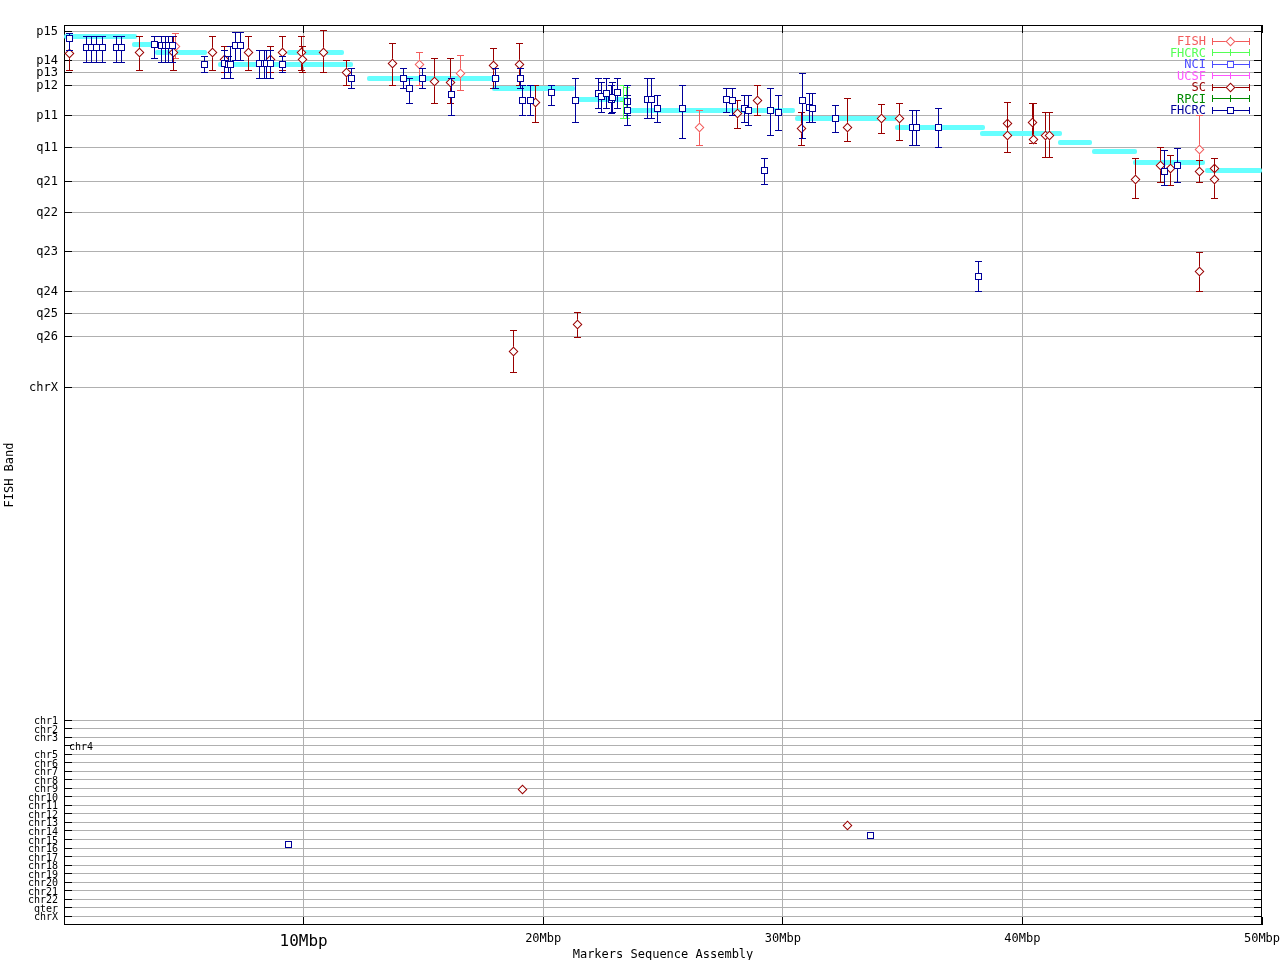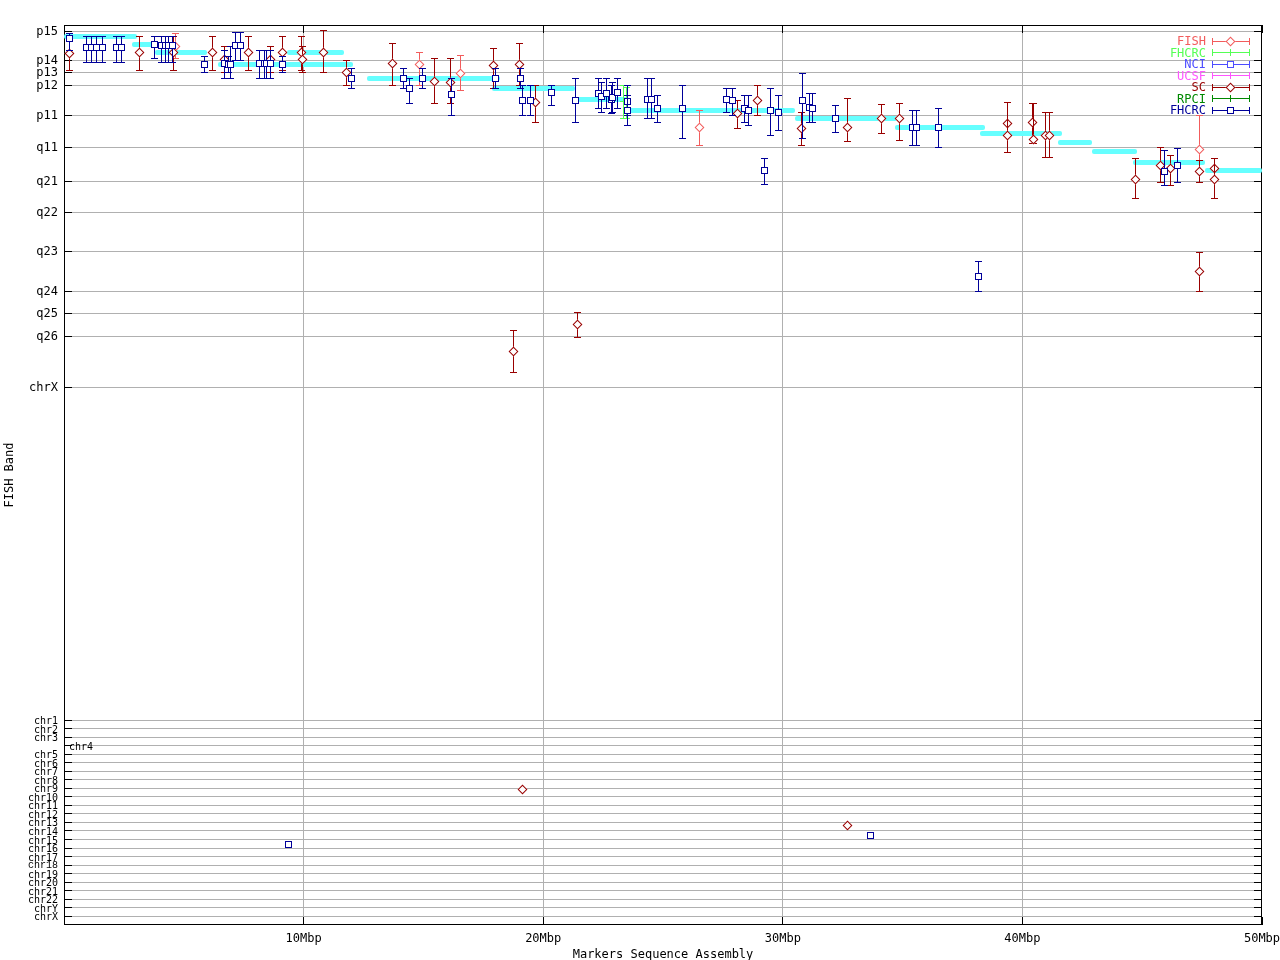--- a/index.html
+++ b/index.html
@@ -134,49 +134,49 @@
       <div style="position: absolute; left: 64px; top: 847.5px; width: 8px; height: 1px; background: rgb(0, 0, 0);"></div>
       <div style="position: absolute; left: 1254px; top: 847.5px; width: 8px; height: 1px; background: rgb(0, 0, 0);"></div>
       <div style="position: absolute; left: 0px; top: 848px; width: 58px; text-align: right; transform: translateY(-50%); font-size: 10px; white-space: nowrap;">chr16</div>
       <div style="position: absolute; left: 64px; top: 856px; width: 1198px; height: 1px; background: rgb(176, 176, 176);"></div>
       <div style="position: absolute; left: 64px; top: 856px; width: 8px; height: 1px; background: rgb(0, 0, 0);"></div>
       <div style="position: absolute; left: 1254px; top: 856px; width: 8px; height: 1px; background: rgb(0, 0, 0);"></div>
       <div style="position: absolute; left: 0px; top: 856.5px; width: 58px; text-align: right; transform: translateY(-50%); font-size: 10px; white-space: nowrap;">chr17</div>
       <div style="position: absolute; left: 64px; top: 864.6px; width: 1198px; height: 1px; background: rgb(176, 176, 176);"></div>
       <div style="position: absolute; left: 64px; top: 864.6px; width: 8px; height: 1px; background: rgb(0, 0, 0);"></div>
       <div style="position: absolute; left: 1254px; top: 864.6px; width: 8px; height: 1px; background: rgb(0, 0, 0);"></div>
-      <div style="position: absolute; left: 0px; top: 865.1px; width: 58px; text-align: right; transform: translateY(-50%); font-size: 10px; white-space: nowrap; font-family: Liberation Mono, monospace;">chr18</div>
+      <div style="position: absolute; left: 0px; top: 865.1px; width: 58px; text-align: right; transform: translateY(-50%); font-size: 10px; white-space: nowrap;">chr18</div>
       <div style="position: absolute; left: 64px; top: 873.1px; width: 1198px; height: 1px; background: rgb(176, 176, 176);"></div>
       <div style="position: absolute; left: 64px; top: 873.1px; width: 8px; height: 1px; background: rgb(0, 0, 0);"></div>
       <div style="position: absolute; left: 1254px; top: 873.1px; width: 8px; height: 1px; background: rgb(0, 0, 0);"></div>
       <div style="position: absolute; left: 0px; top: 873.6px; width: 58px; text-align: right; transform: translateY(-50%); font-size: 10px; white-space: nowrap;">chr19</div>
       <div style="position: absolute; left: 64px; top: 881.6px; width: 1198px; height: 1px; background: rgb(176, 176, 176);"></div>
       <div style="position: absolute; left: 64px; top: 881.6px; width: 8px; height: 1px; background: rgb(0, 0, 0);"></div>
       <div style="position: absolute; left: 1254px; top: 881.6px; width: 8px; height: 1px; background: rgb(0, 0, 0);"></div>
       <div style="position: absolute; left: 0px; top: 882.1px; width: 58px; text-align: right; transform: translateY(-50%); font-size: 10px; white-space: nowrap;">chr20</div>
       <div style="position: absolute; left: 64px; top: 890.2px; width: 1198px; height: 1px; background: rgb(176, 176, 176);"></div>
       <div style="position: absolute; left: 64px; top: 890.2px; width: 8px; height: 1px; background: rgb(0, 0, 0);"></div>
       <div style="position: absolute; left: 1254px; top: 890.2px; width: 8px; height: 1px; background: rgb(0, 0, 0);"></div>
       <div style="position: absolute; left: 0px; top: 890.7px; width: 58px; text-align: right; transform: translateY(-50%); font-size: 10px; white-space: nowrap;">chr21</div>
       <div style="position: absolute; left: 64px; top: 898.7px; width: 1198px; height: 1px; background: rgb(176, 176, 176);"></div>
       <div style="position: absolute; left: 64px; top: 898.7px; width: 8px; height: 1px; background: rgb(0, 0, 0);"></div>
       <div style="position: absolute; left: 1254px; top: 898.7px; width: 8px; height: 1px; background: rgb(0, 0, 0);"></div>
       <div style="position: absolute; left: 0px; top: 899.2px; width: 58px; text-align: right; transform: translateY(-50%); font-size: 10px; white-space: nowrap;">chr22</div>
       <div style="position: absolute; left: 64px; top: 907.2px; width: 1198px; height: 1px; background: rgb(176, 176, 176);"></div>
       <div style="position: absolute; left: 64px; top: 907.2px; width: 8px; height: 1px; background: rgb(0, 0, 0);"></div>
       <div style="position: absolute; left: 1254px; top: 907.2px; width: 8px; height: 1px; background: rgb(0, 0, 0);"></div>
-      <div style="position: absolute; left: 0px; top: 907.7px; width: 58px; text-align: right; transform: translateY(-50%); font-size: 10px; white-space: nowrap;">chrY</div>
+      <div style="position: absolute; left: 0px; top: 907.7px; width: 58px; text-align: right; transform: translateY(-50%); font-size: 10px; white-space: nowrap;">qter</div>
       <div style="position: absolute; left: 64px; top: 915.8px; width: 1198px; height: 1px; background: rgb(176, 176, 176);"></div>
       <div style="position: absolute; left: 64px; top: 915.8px; width: 8px; height: 1px; background: rgb(0, 0, 0);"></div>
       <div style="position: absolute; left: 1254px; top: 915.8px; width: 8px; height: 1px; background: rgb(0, 0, 0);"></div>
       <div style="position: absolute; left: 0px; top: 916.3px; width: 58px; text-align: right; transform: translateY(-50%); font-size: 10px; white-space: nowrap;">chrX</div>
       <div style="position: absolute; left: 303.1px; top: 25px; width: 1px; height: 900px; background: rgb(176, 176, 176);"></div>
       <div style="position: absolute; left: 303.1px; top: 917px; width: 1px; height: 8px; background: rgb(0, 0, 0);"></div>
       <div style="position: absolute; left: 303.1px; top: 25px; width: 1px; height: 8px; background: rgb(0, 0, 0);"></div>
-      <div style="position: absolute; left: 268.6px; top: 931px; width: 70px; text-align: center; font-size: 12px;">10Mbp</div>
+      <div style="position: absolute; left: 268.6px; top: 931px; width: 70px; text-align: center; font-size: 16px;">10Mbp</div>
       <div style="position: absolute; left: 542.7px; top: 25px; width: 1px; height: 900px; background: rgb(176, 176, 176);"></div>
       <div style="position: absolute; left: 542.7px; top: 917px; width: 1px; height: 8px; background: rgb(0, 0, 0);"></div>
       <div style="position: absolute; left: 542.7px; top: 25px; width: 1px; height: 8px; background: rgb(0, 0, 0);"></div>
       <div style="position: absolute; left: 508.2px; top: 931px; width: 70px; text-align: center; font-size: 12px;">20Mbp</div>
       <div style="position: absolute; left: 782.3px; top: 25px; width: 1px; height: 900px; background: rgb(176, 176, 176);"></div>
       <div style="position: absolute; left: 782.3px; top: 917px; width: 1px; height: 8px; background: rgb(0, 0, 0);"></div>
       <div style="position: absolute; left: 782.3px; top: 25px; width: 1px; height: 8px; background: rgb(0, 0, 0);"></div>
       <div style="position: absolute; left: 747.8px; top: 931px; width: 70px; text-align: center; font-size: 12px;">30Mbp</div>
       <div style="position: absolute; left: 1021.9px; top: 25px; width: 1px; height: 900px; background: rgb(176, 176, 176);"></div>
       <div style="position: absolute; left: 1021.9px; top: 917px; width: 1px; height: 8px; background: rgb(0, 0, 0);"></div>

